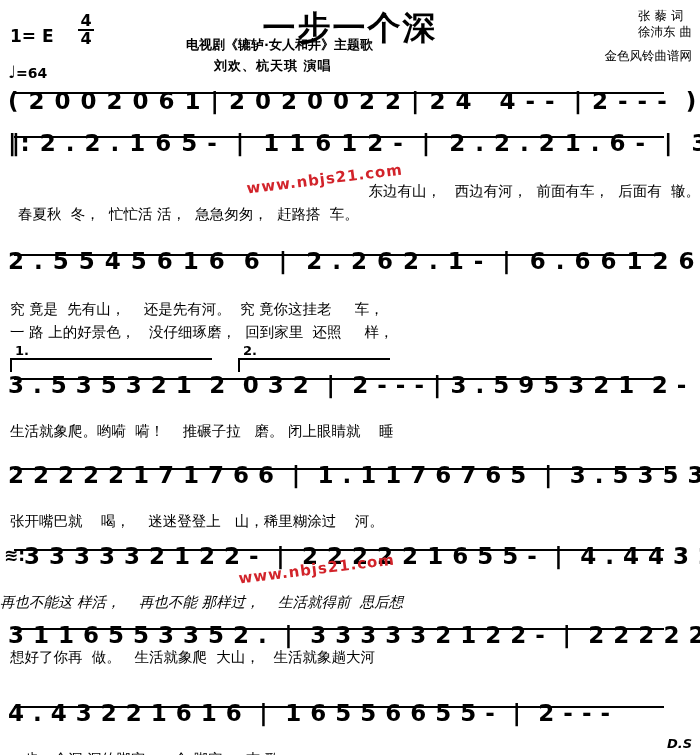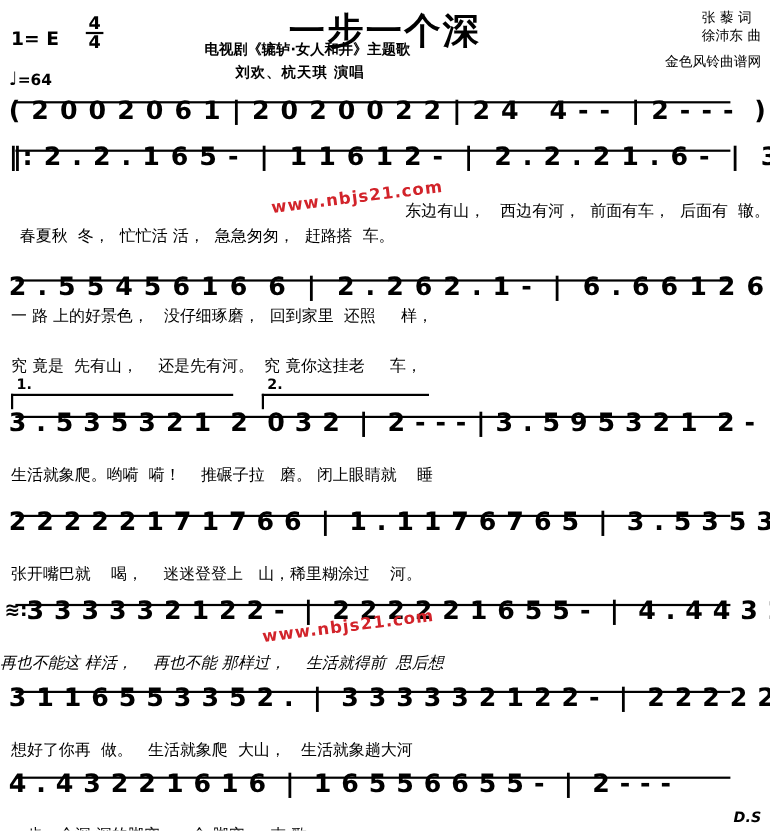--- a/index.html
+++ b/index.html
@@ -92,22 +92,22 @@
 
   <div class="row" style="top:130px;">
     <div class="music" style="padding-left:8px;letter-spacing:1px;">‖: 2 . 2 . 1 6 5 -  |  1 1 6 1 2 -  |  2 . 2 . 2 1 . 6 -  |  3 1 6 5 3 5 2 .</div>
     <div class="lyric" style="padding-left:18px;margin-top:26px;text-align:right;">东边有山，   西边有河，  前面有车，  后面有  辙。</div>
     <div class="lyric" style="padding-left:18px;margin-top:4px;">春夏秋  冬，  忙忙活 活，  急急匆匆，  赶路搭  车。</div>
   </div>
   <div style="position:absolute;left:14px;top:136px;width:650px;height:2px;background:#000;"></div>
 
   <div class="row" style="top:248px;">
     <div class="music" style="padding-left:8px;letter-spacing:1px;">2 . 5 5 4 5 6 1 6  6  |  2 . 2 6 2 . 1 -  |  6 . 6 6 1 2 6 5   4</div>
+    <div class="lyric" style="padding-left:10px;margin-top:26px;">究 竟是  先有山，    还是先有河。  究 竟你这挂老     车，</div>
     <div class="lyric" style="padding-left:10px;margin-top:4px;">一 路 上的好景色，   没仔细琢磨，  回到家里  还照     样，</div>
-    <div class="lyric" style="padding-left:10px;margin-top:26px;">究 竟是  先有山，    还是先有河。  究 竟你这挂老     车，</div>
   </div>
   <div style="position:absolute;left:14px;top:254px;width:650px;height:2px;background:#000;"></div>
 
   <div class="ending" style="left:10px;top:358px;width:200px;">
     <span>1.</span>
   </div>
   <div class="ending" style="left:238px;top:358px;width:150px;">
     <span>2.</span>
   </div>
 
@@ -125,21 +125,21 @@
 
   <div class="row" style="top:543px;">
     <div class="music" style="padding-left:24px;letter-spacing:0.5px;">3 3 3 3 3 2 1 2 2 -  |  2 2 2 2 2 1 6 5 5 -  |  4 . 4 4 3 2 . 3 2 1 6 5</div>
     <div class="lyric" style="margin-top:24px;font-style:italic;">再也不能这 样活，    再也不能 那样过，    生活就得前  思后想</div>
   </div>
   <div style="position:absolute;left:14px;top:549px;width:650px;height:2px;background:#000;"></div>
   <div class="music" style="position:absolute;left:4px;top:545px;font-size:17px;">≋:</div>
 
   <div class="row" style="top:622px;">
     <div class="music" style="padding-left:8px;letter-spacing:0.5px;">3 1 1 6 5 5 3 3 5 2 .  |  3 3 3 3 3 2 1 2 2 -  |  2 2 2 2 2 1 6 5 5 - -</div>
-    <div class="lyric" style="padding-left:10px;margin-top:24px;">想好了你再  做。   生活就象爬  大山，   生活就象趟大河</div>
+    <div class="lyric" style="padding-left:10px;">想好了你再  做。   生活就象爬  大山，   生活就象趟大河</div>
   </div>
   <div style="position:absolute;left:14px;top:628px;width:650px;height:2px;background:#000;"></div>
 
   <div class="row" style="top:700px;">
     <div class="music" style="padding-left:8px;letter-spacing:0.5px;">4 . 4 3 2 2 1 6 1 6  |  1 6 5 5 6 6 5 5 -  |  2 - - -</div>
     <div class="lyric" style="padding-left:10px;margin-top:24px;">一步一个深 深的脚窝，一个 脚窝 一 支 歌。</div>
   </div>
   <div style="position:absolute;left:14px;top:706px;width:650px;height:2px;background:#000;"></div>
 
   <div class="ds">D.S</div>

